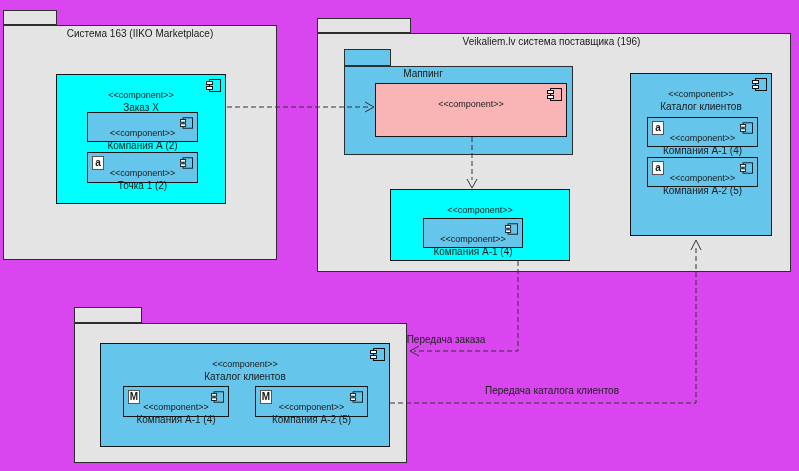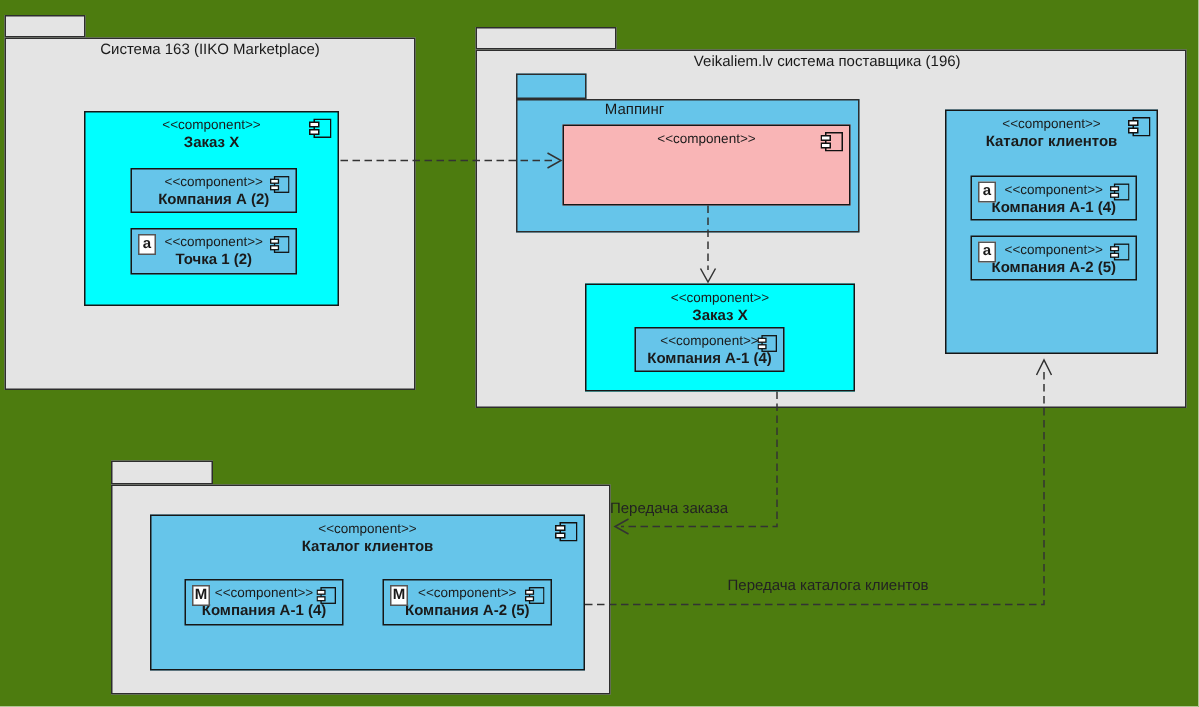--- a/index.html
+++ b/index.html
@@ -1,32 +1,32 @@
 <!DOCTYPE html>
 <html><head>
 <meta charset="utf-8">
 <style>
   html,body{margin:0;padding:0;background:#ffffff;}
   .canvas{
-    position:relative;width:799px;height:471px;background:#4d7c0f;
+    position:relative;width:799px;height:471px;background:#d946ef;
     font-family:"Liberation Sans", sans-serif;color:#1a1a1a;overflow:hidden;
   }
   .abs{position:absolute;box-sizing:border-box;}
   
   .pkg-tab{background:#e4e4e4;border:1px solid #2d2d2d;}
   .pkg-body{background:#e4e4e4;border:1px solid #2d2d2d;}
   .pkg-title{font-size:10px;text-align:center;white-space:nowrap;}
   .blue-fill{background:#66c5ea;}
   
   .comp{border:1px solid #161616;text-align:center;}
   .cyan{background:#00ffff;}
   .blue{background:#66c5ea;}
   .pink{background:#f9b5b6;}
-  .stype{font-size:9px;line-height:11px;padding-top:3px;white-space:nowrap;}
-  .cname{font-size:10px;font-weight:bold;line-height:13px;white-space:nowrap;}
+  .stype{font-size:9px;line-height:11px;padding-top:15px;white-space:nowrap;}
+  .cname{font-size:10px;font-weight:normal;line-height:13px;white-space:nowrap;}
   .cicon{position:absolute;top:4px;right:4px;}
   .cicon .ibody{fill:none;stroke:#111;}
   .cicon .itab{fill:#ffffff;stroke:#111;}
   .badge{
     position:absolute;left:4px;top:3px;width:10px;height:12px;background:#ffffff;
     border:1px solid #555;font-size:10px;font-weight:bold;line-height:12px;text-align:center;
   }
   .conn-label{font-size:10px;text-align:center;white-space:nowrap;color:#222;}
   .overlay{position:absolute;left:0;top:0;pointer-events:none;}
   .overlay path,.overlay polyline{fill:none;stroke:#333;}

